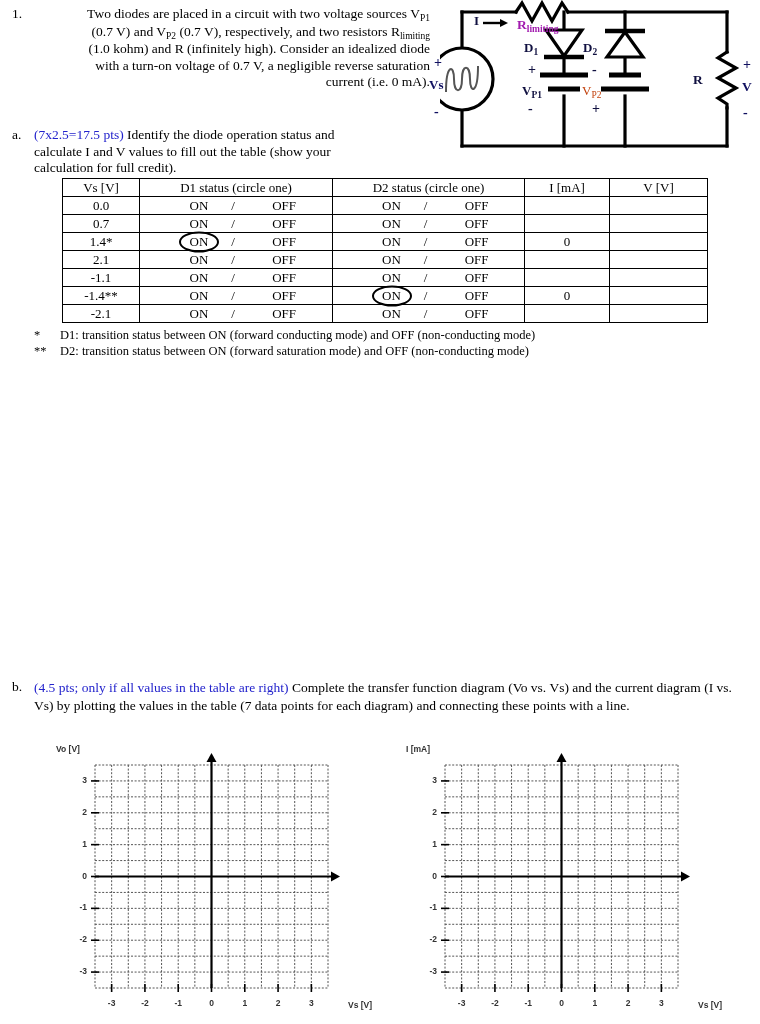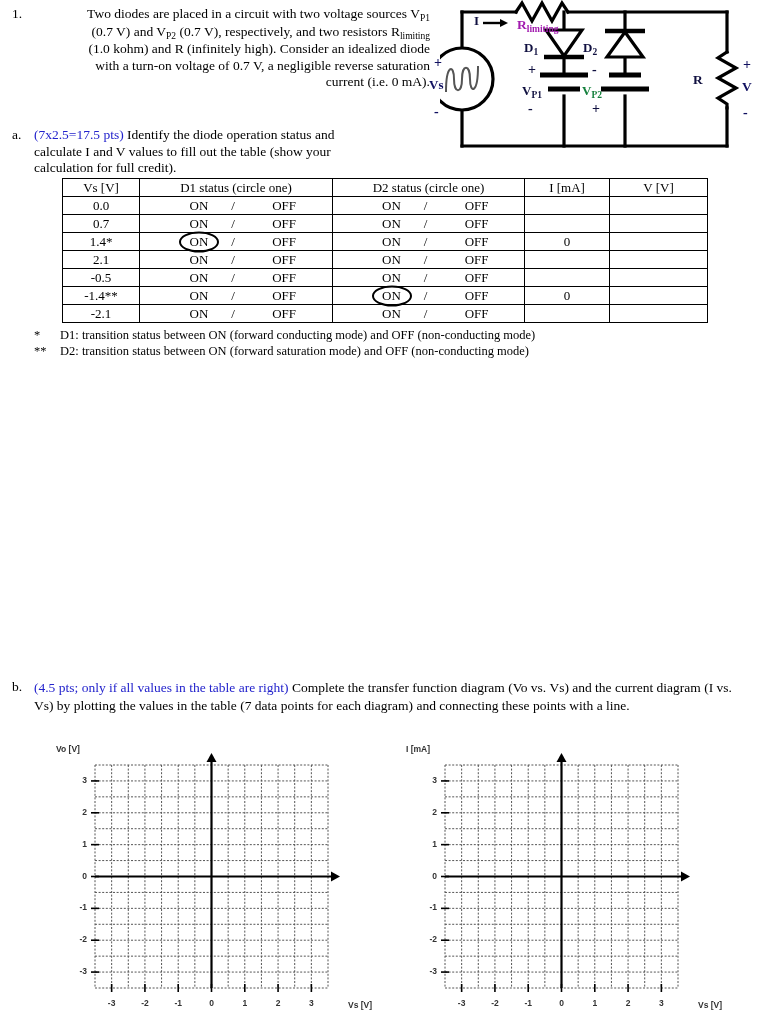--- a/index.html
+++ b/index.html
@@ -159,21 +159,21 @@
     <div style="position:absolute;left:-6px;top:104px;font-size:14px;font-weight:bold;color:#101060;">-</div>
 
     <div style="position:absolute;left:84px;top:40px;font-size:13px;font-weight:bold;color:#101040;"><span>D</span><sub>1</sub></div>
     <div style="position:absolute;left:143px;top:40px;font-size:13px;font-weight:bold;color:#101040;"><span>D</span><sub>2</sub></div>
 
     <div style="position:absolute;left:88px;top:62px;font-size:14px;font-weight:bold;color:#101040;">+</div>
     <div style="position:absolute;left:82px;top:83px;font-size:13px;font-weight:bold;color:#101040;"><span>V</span><sub>P1</sub></div>
     <div style="position:absolute;left:88px;top:101px;font-size:14px;font-weight:bold;color:#101040;">-</div>
 
     <div style="position:absolute;left:152px;top:62px;font-size:14px;font-weight:bold;color:#101040;">-</div>
-    <div style="position:absolute;left:142px;top:83px;font-size:13px;font-weight:bold;color:#15803d;text-align:center;"><span>V</span><sub>P2</sub></div>
+    <div style="position:absolute;left:142px;top:83px;font-size:13px;font-weight:normal;color:#c2410c;text-align:center;"><span>V</span><sub>P2</sub></div>
     <div style="position:absolute;left:152px;top:101px;font-size:14px;font-weight:bold;color:#101040;">+</div>
 
     <div style="position:absolute;left:253px;top:72px;font-size:13.5px;font-weight:bold;color:#101040;">R</div>
     <div style="position:absolute;left:303px;top:57px;font-size:14px;font-weight:bold;color:#101060;">+</div>
     <div style="position:absolute;left:302px;top:79px;font-size:13.5px;font-weight:bold;color:#101060;">V</div>
     <div style="position:absolute;left:303px;top:105px;font-size:14px;font-weight:bold;color:#101060;">-</div>
   </div>
 
   <div id="parta">
     <span class="alabel">a.</span>
@@ -216,21 +216,21 @@
             <td class="c-v"></td>
           </tr>
           <tr>
             <td class="c-vs">2.1</td>
             <td class="c-d1"><span class="stat"><span class="on">ON</span><span class="slash">/</span><span class="off">OFF</span></span></td>
             <td class="c-d2"><span class="stat"><span class="on">ON</span><span class="slash">/</span><span class="off">OFF</span></span></td>
             <td class="c-i"></td>
             <td class="c-v"></td>
           </tr>
           <tr>
-            <td class="c-vs">-0.5</td>
+            <td class="c-vs">-1.1</td>
             <td class="c-d1"><span class="stat"><span class="on">ON</span><span class="slash">/</span><span class="off">OFF</span></span></td>
             <td class="c-d2"><span class="stat"><span class="on">ON</span><span class="slash">/</span><span class="off">OFF</span></span></td>
             <td class="c-i"></td>
             <td class="c-v"></td>
           </tr>
           <tr>
             <td class="c-vs">-1.4**</td>
             <td class="c-d1"><span class="stat"><span class="on">ON</span><span class="slash">/</span><span class="off">OFF</span></span></td>
             <td class="c-d2"><span class="stat"><span class="on circled">ON</span><span class="slash">/</span><span class="off">OFF</span></span></td>
             <td class="c-i">0</td>

